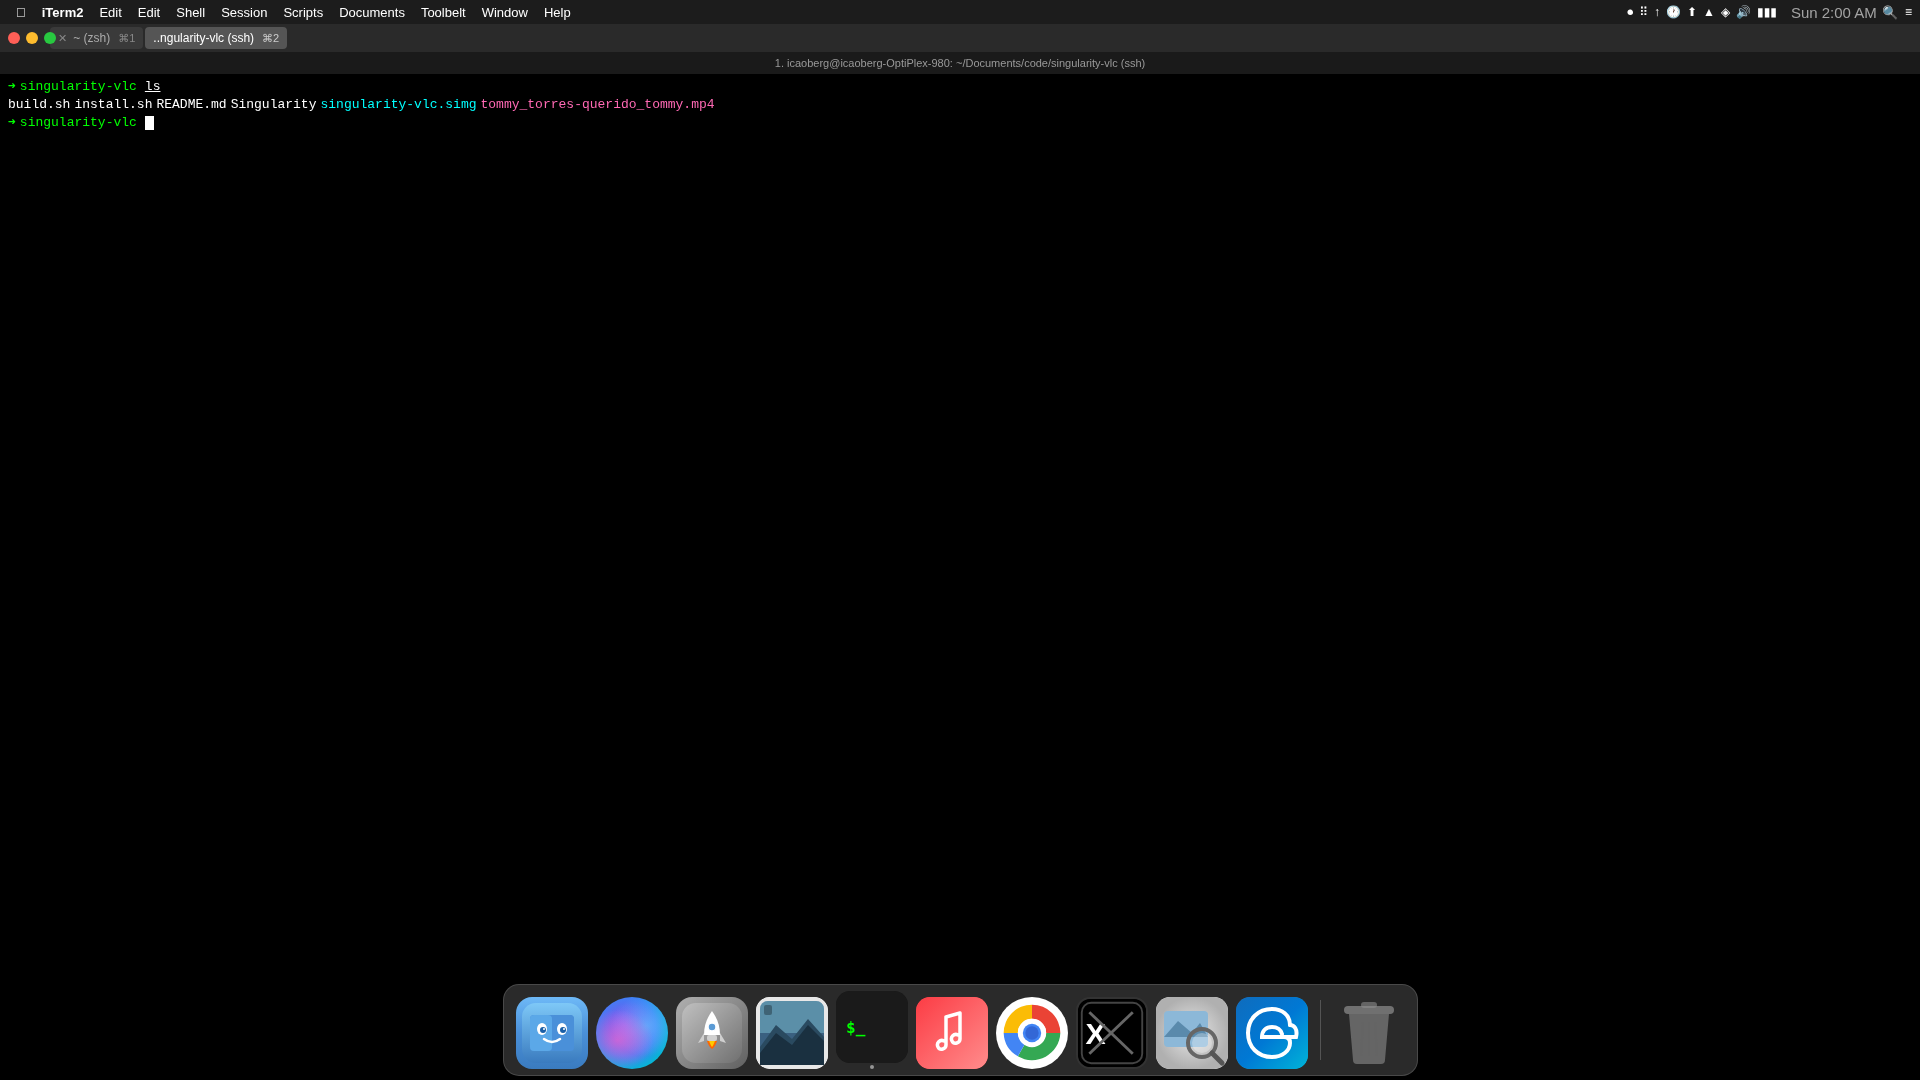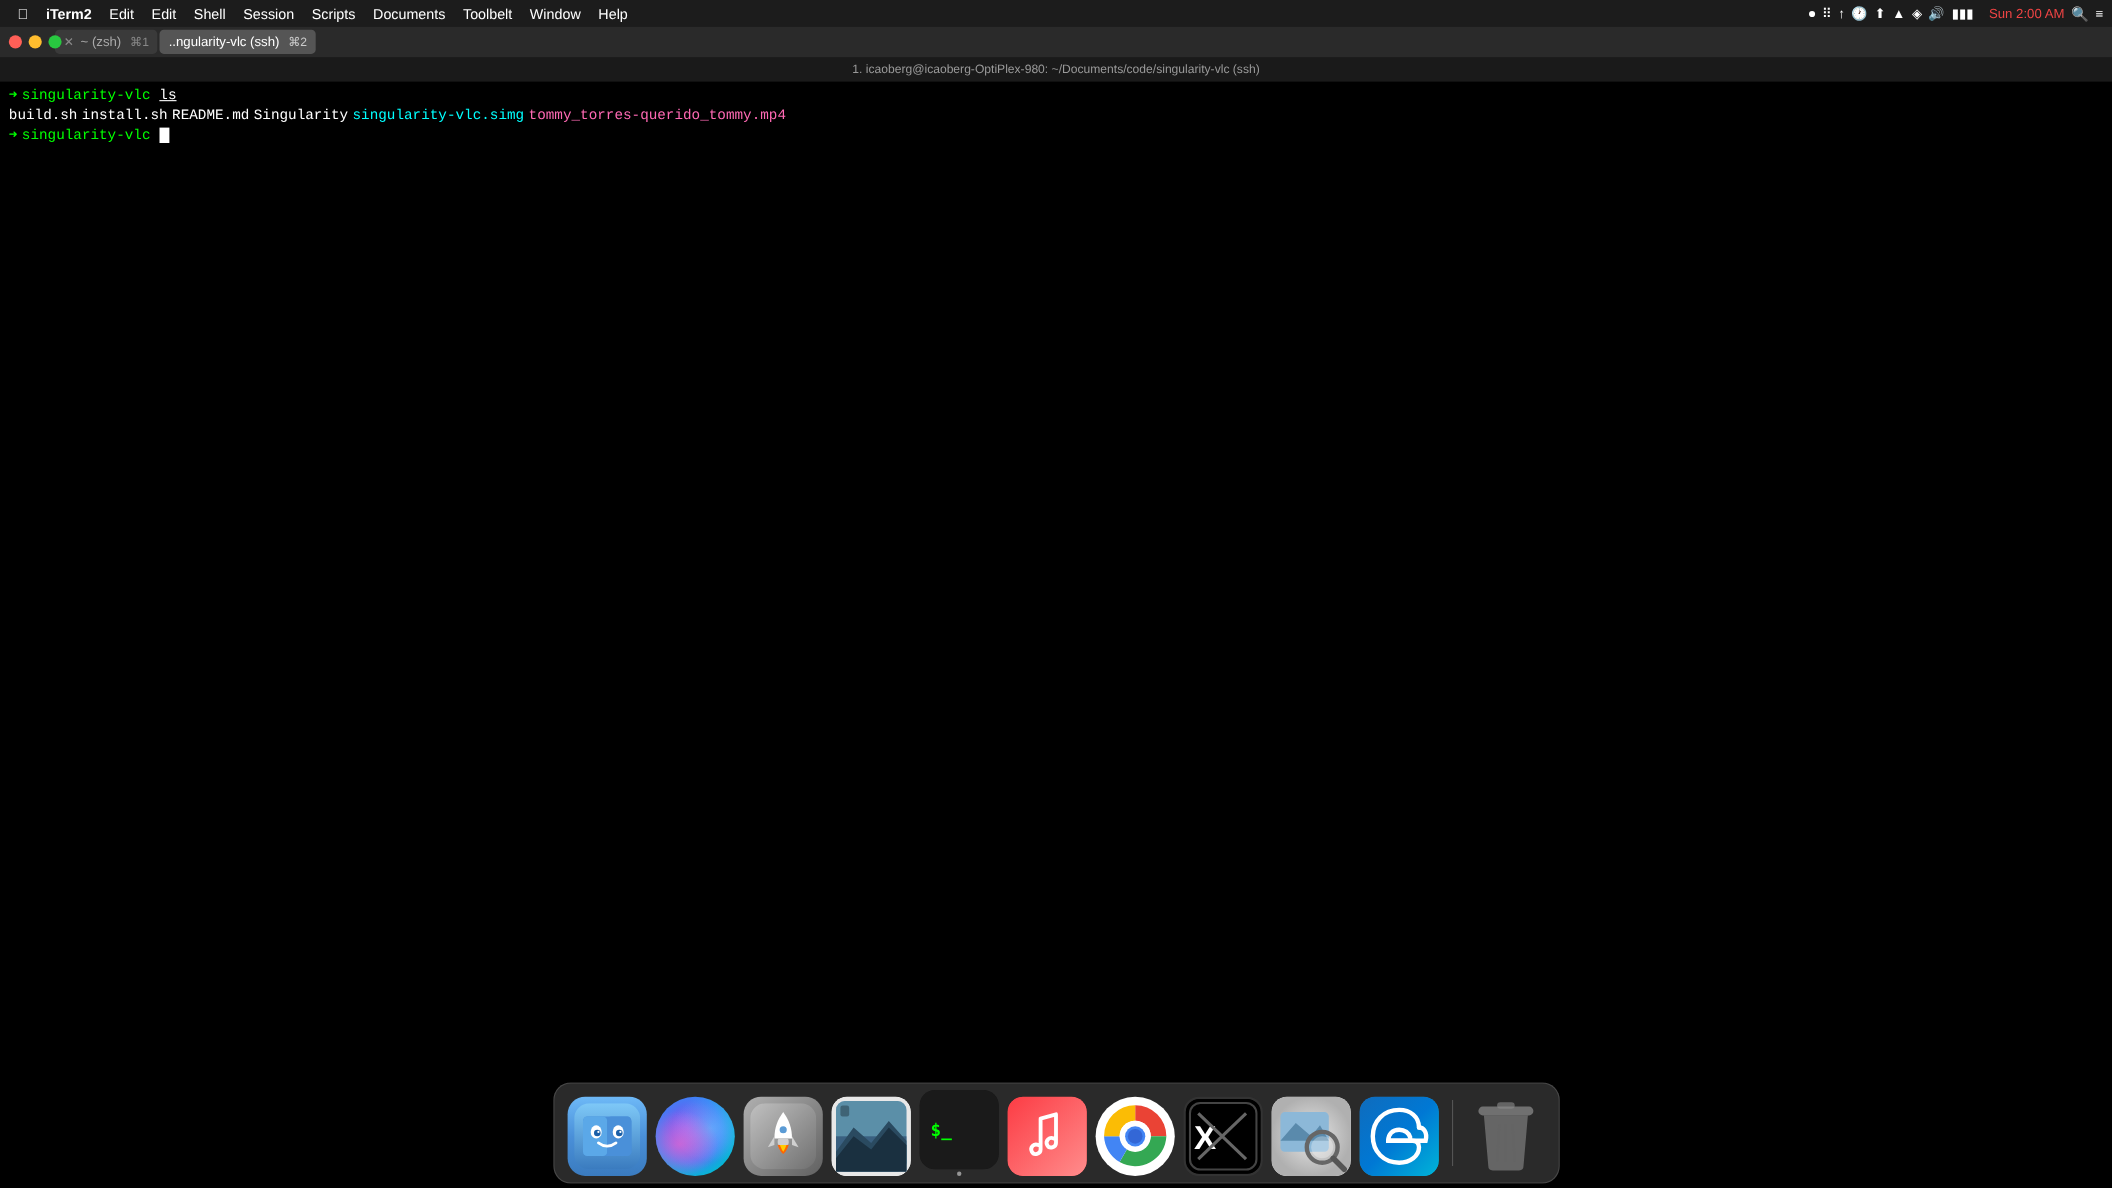--- a/index.html
+++ b/index.html
@@ -61,22 +61,22 @@
       color: #fff;
       font-size: 12px;
     }
 
     .status-icon {
       font-size: 12px;
       color: #fff;
     }
 
     .clock {
-      font-size: 12px;
-      color: #ef4444;
+      font-size: 15px;
+      color: #a3a3a3;
       margin-left: 8px;
     }
 
     .search-icon-menu {
       font-size: 13px;
       color: #fff;
       cursor: pointer;
     }
 
     .tab {

